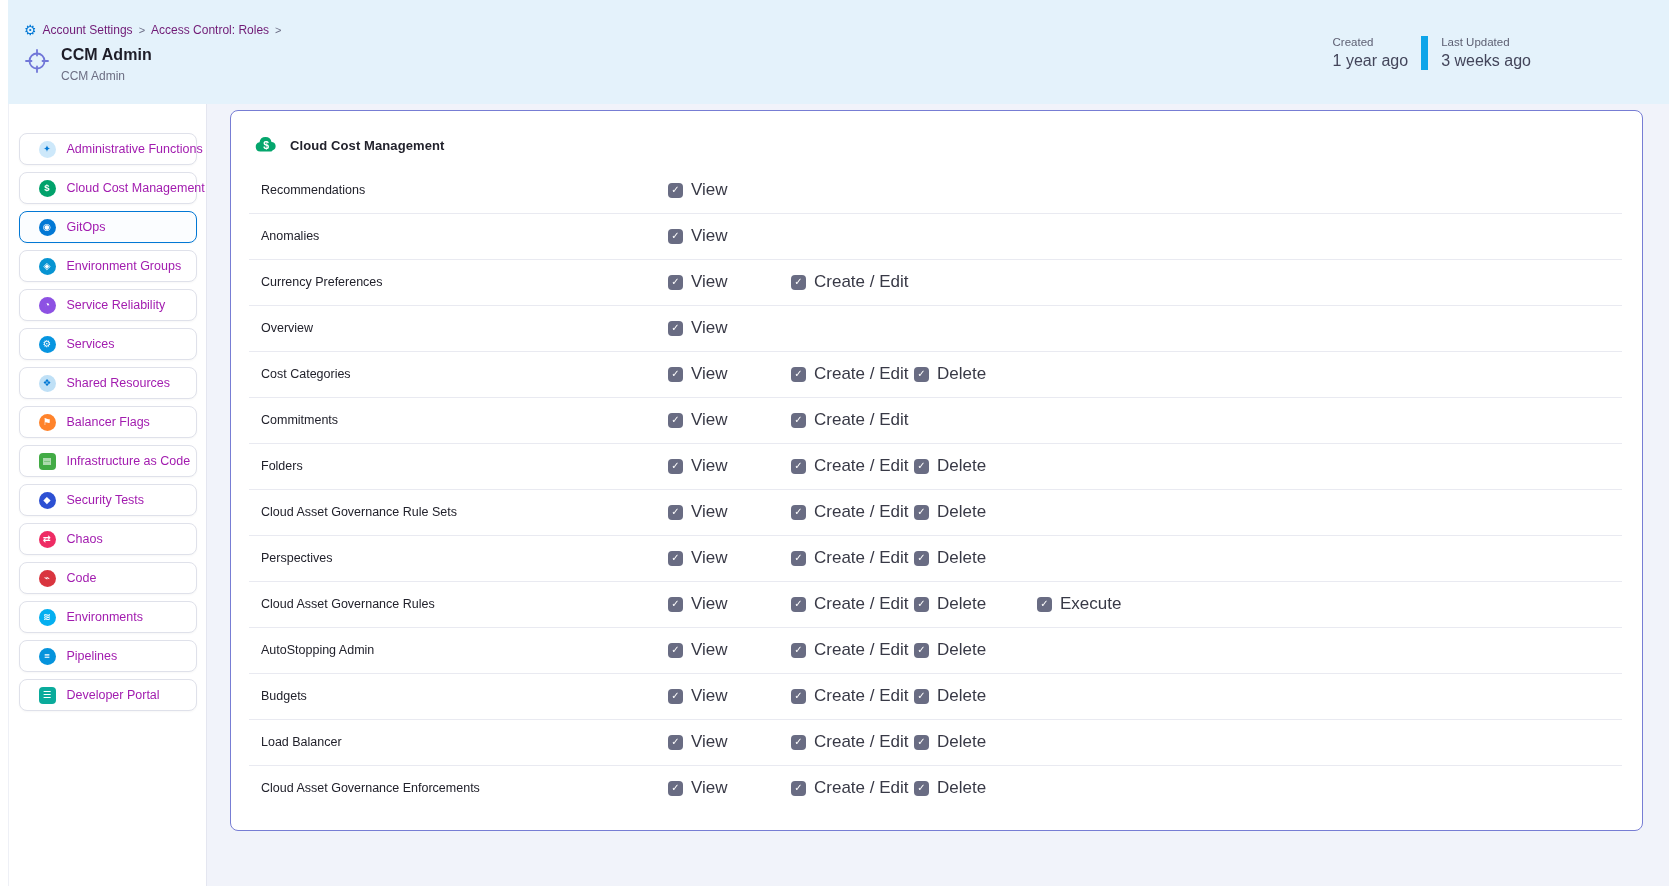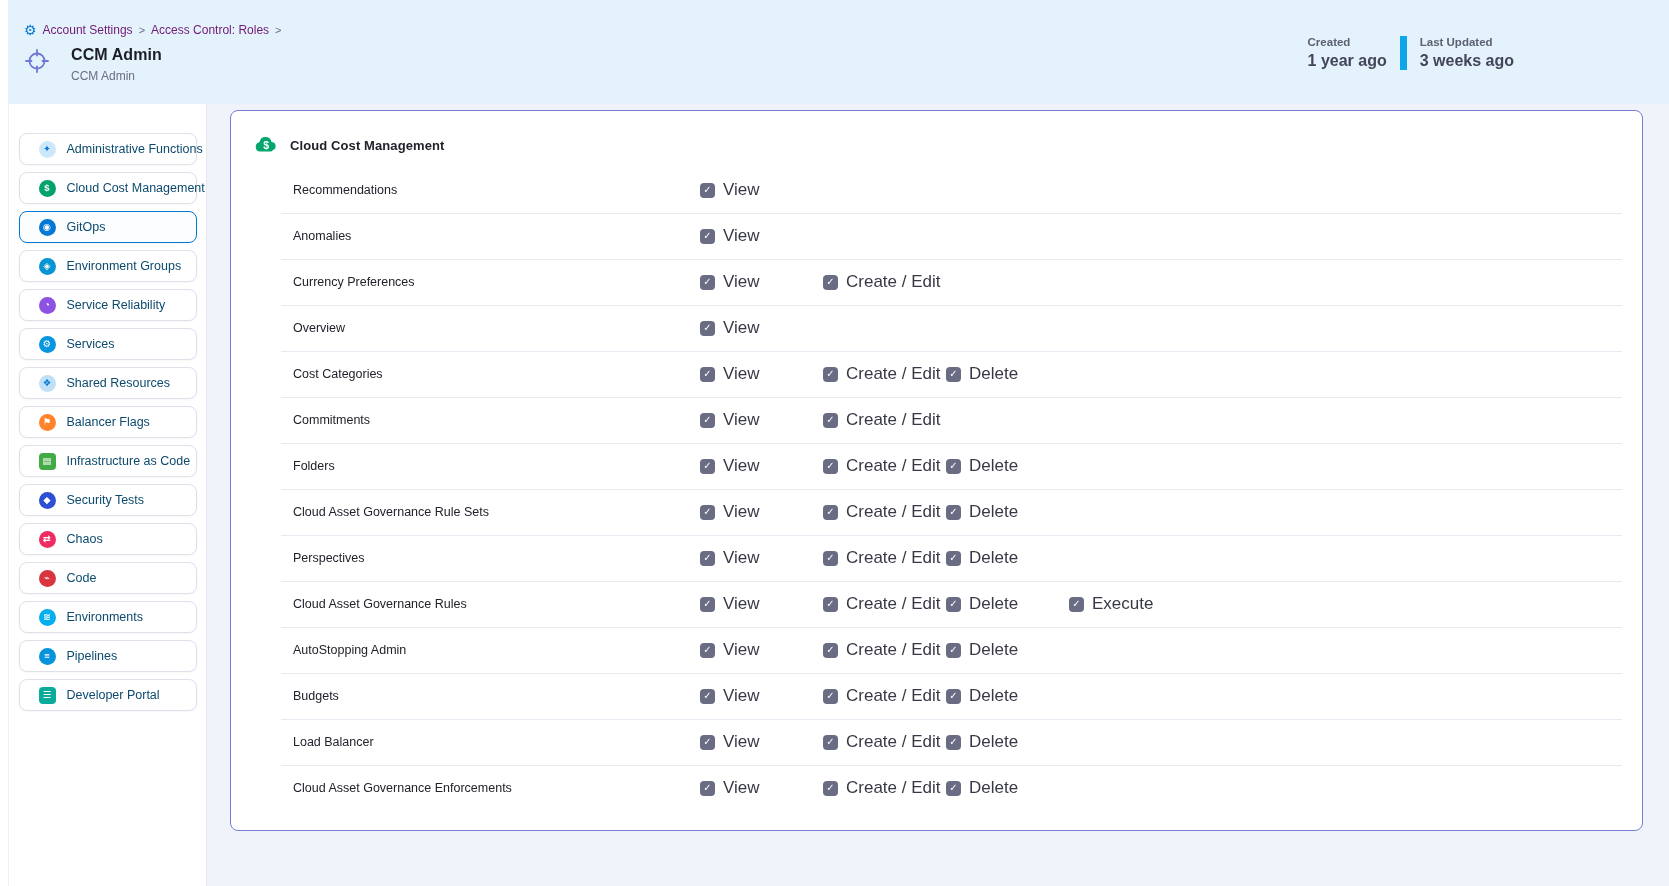--- a/index.html
+++ b/index.html
@@ -7,51 +7,51 @@
     font-family:"Liberation Sans","DejaVu Sans",sans-serif; }
   .page { position:relative; width:1669px; height:886px; background:#ffffff; }
 
   
   .header { position:absolute; left:8px; top:0; width:1661px; height:104px; background:#e4f2fb; }
   .breadcrumb { position:absolute; left:16px; top:23px; display:flex; align-items:center; gap:6px;
     font-size:12px; }
   .crumb-gear { color:#0278d5; font-size:14px; line-height:1; }
   .crumb-link { color:#701a75; font-weight:500; cursor:pointer; text-decoration:none; }
   .crumb-sep { color:#6b6d85; font-size:11px; }
-  .title-row { position:absolute; left:16px; top:46px; display:flex; align-items:flex-start; gap:21px; }
+  .title-row { position:absolute; left:16px; top:46px; display:flex; align-items:flex-start; gap:11px; }
   .role-icon { margin-top:2px; }
   .role-title { font-size:16px; font-weight:700; color:#1d1d28; letter-spacing:.1px; }
   .role-sub { font-size:12px; color:#6c6e83; margin-top:5px; }
-  .meta { position:absolute; right:142px; top:36px; display:flex;font-weight:bold; }
+  .meta { position:absolute; right:125px; top:36px; display:flex; }
   .meta-block { padding:0 13px; }
   .meta-block + .meta-block { border-left:7px solid #0ea5e9; }
   .meta-label { font-size:11.5px; color:#5d5f72; }
   .meta-value { font-size:16px; color:#43455a; margin-top:4px; }
 
   
   .content { position:absolute; left:8px; top:104px; width:1661px; height:782px; background:#f1f3fa; }
   .sidebar { position:absolute; left:0; top:0; width:199px; height:782px; background:#ffffff;
     border-right:1px solid #e4e6f0; border-left:1px solid #eef0f6; padding-top:29px; }
   .side-item { width:178px; height:32px; margin:0 auto 7px auto; background:#ffffff;
     border:1px solid #dfe1ea; border-radius:8px; display:flex; align-items:center; gap:11px;
     padding-left:19px; cursor:pointer; box-shadow:0 1px 2px rgba(40,41,61,.04); }
   .side-item.selected { border:1.5px solid #0278d5; background:#fbfdff; }
   .side-icon { width:17px; height:17px; border-radius:50%; flex:0 0 auto; display:flex;
     align-items:center; justify-content:center; font-size:9.5px; line-height:1; font-weight:700; }
-  .side-label { font-size:12.5px; color:#0c4a6e; white-space:nowrap; }
+  .side-label { font-size:12.5px; color:#a21caf; white-space:nowrap; }
 
   .main { position:absolute; left:199px; top:0; width:1462px; height:782px; background:#f1f3fa; }
 
   
   .panel { position:absolute; left:23px; top:6px; width:1413px; height:721px; background:#ffffff;
     border:1px solid #777dd4; border-radius:8px; }
   .panel-header { display:flex; align-items:center; gap:10px; padding:16px 0 0 22px; height:52px; }
   .panel-title { font-size:13px; font-weight:700; color:#22222c; letter-spacing:.1px; }
   .rows { margin-top:4px; }
-  .perm-row { position:relative; height:46px; display:flex; align-items:center; padding-left:30px;margin-left:32px; }
+  .perm-row { position:relative; height:46px; display:flex; align-items:center; padding-left:30px; }
   .perm-row + .perm-row::before { content:""; position:absolute; left:18px; right:20px; top:0;
     height:1px; background:#e9eaf1; }
   .row-label { width:407px; font-size:12.5px; color:#22222c; }
   .perm { width:123px; display:flex; align-items:center; gap:8px; cursor:pointer; }
   .checkbox { width:15px; height:15px; background:#696c83; border-radius:4px; color:#ffffff;
     font-size:10px; line-height:1; display:flex; align-items:center; justify-content:center;
     flex:0 0 auto; font-weight:700; }
   .perm-label { font-size:17px; color:#383946; white-space:nowrap; }
 </style>
 </head>

